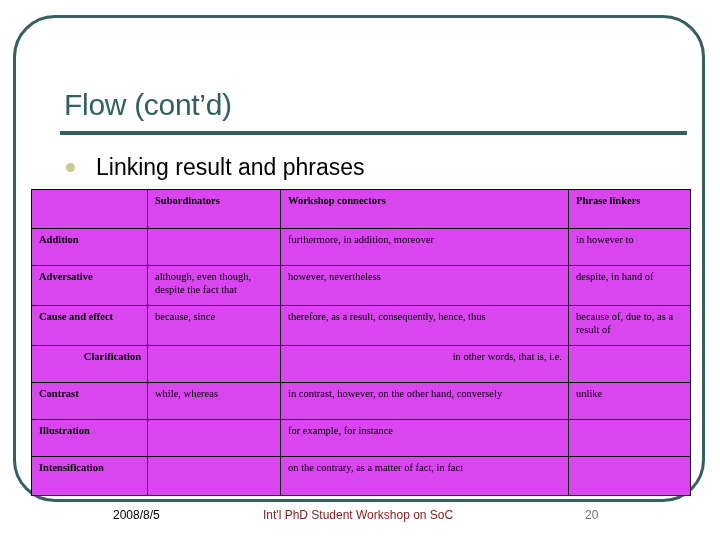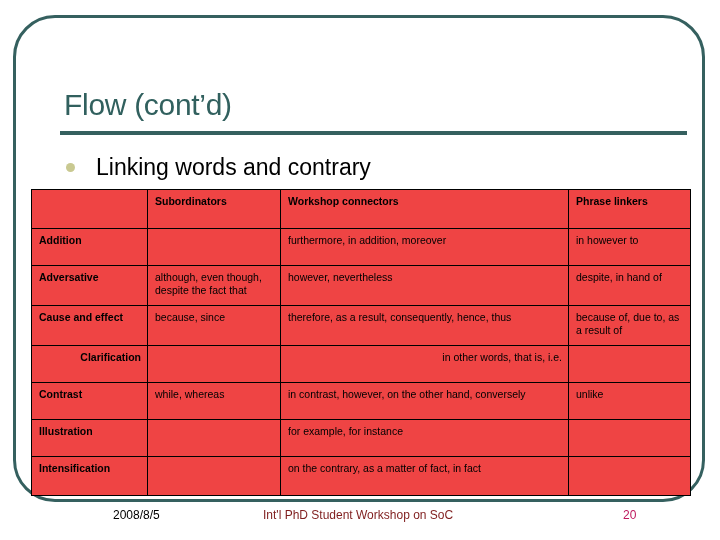--- a/index.html
+++ b/index.html
@@ -92,21 +92,22 @@
   }
   table.linkers td, table.linkers th {
     border: 1.6px solid #000000;
     padding: 5px 6px 5px 7px;
     vertical-align: top;
     font-size: 10.5px;
     color: #000000;
     line-height: 1.22;
     text-align: left;
     font-weight: normal;
-    background: #ef4444;
+    background: #d946ef;
+    font-family: Liberation Serif, serif;
   }
   table.linkers th {
     font-weight: bold;
   }
   table.linkers td.rowhead {
     font-weight: bold;
   }
   .col-cat  { width: 116px; }
   .col-sub  { width: 133px; }
   .col-sent { width: 288px; }
@@ -140,40 +141,40 @@
   .footer-center {
     position: absolute;
     left: 263px;
     top: 0;
     font-size: 12px;
     color: #7f1d1d;
     white-space: nowrap;
   }
   .footer-page {
     position: absolute;
-    left: 623px;
+    left: 585px;
     top: 0;
     font-size: 12px;
-    color: #be185d;
+    color: #737373;
     white-space: nowrap;
   }
 </style>
 </head>
 <body>
 
 <div class="slide">
 
   <div class="frame"></div>
 
   <div class="title">Flow (cont’d)</div>
   <div class="title-rule"></div>
 
   <div class="bullet-row">
     <span class="bullet-dot"></span>
-    <span class="bullet-text">Linking words and contrary</span>
+    <span class="bullet-text">Linking result and phrases</span>
   </div>
 
   <div class="tbl-wrap">
     <table class="linkers">
       <colgroup>
         <col class="col-cat">
         <col class="col-sub">
         <col class="col-sent">
         <col class="col-phr">
       </colgroup>

